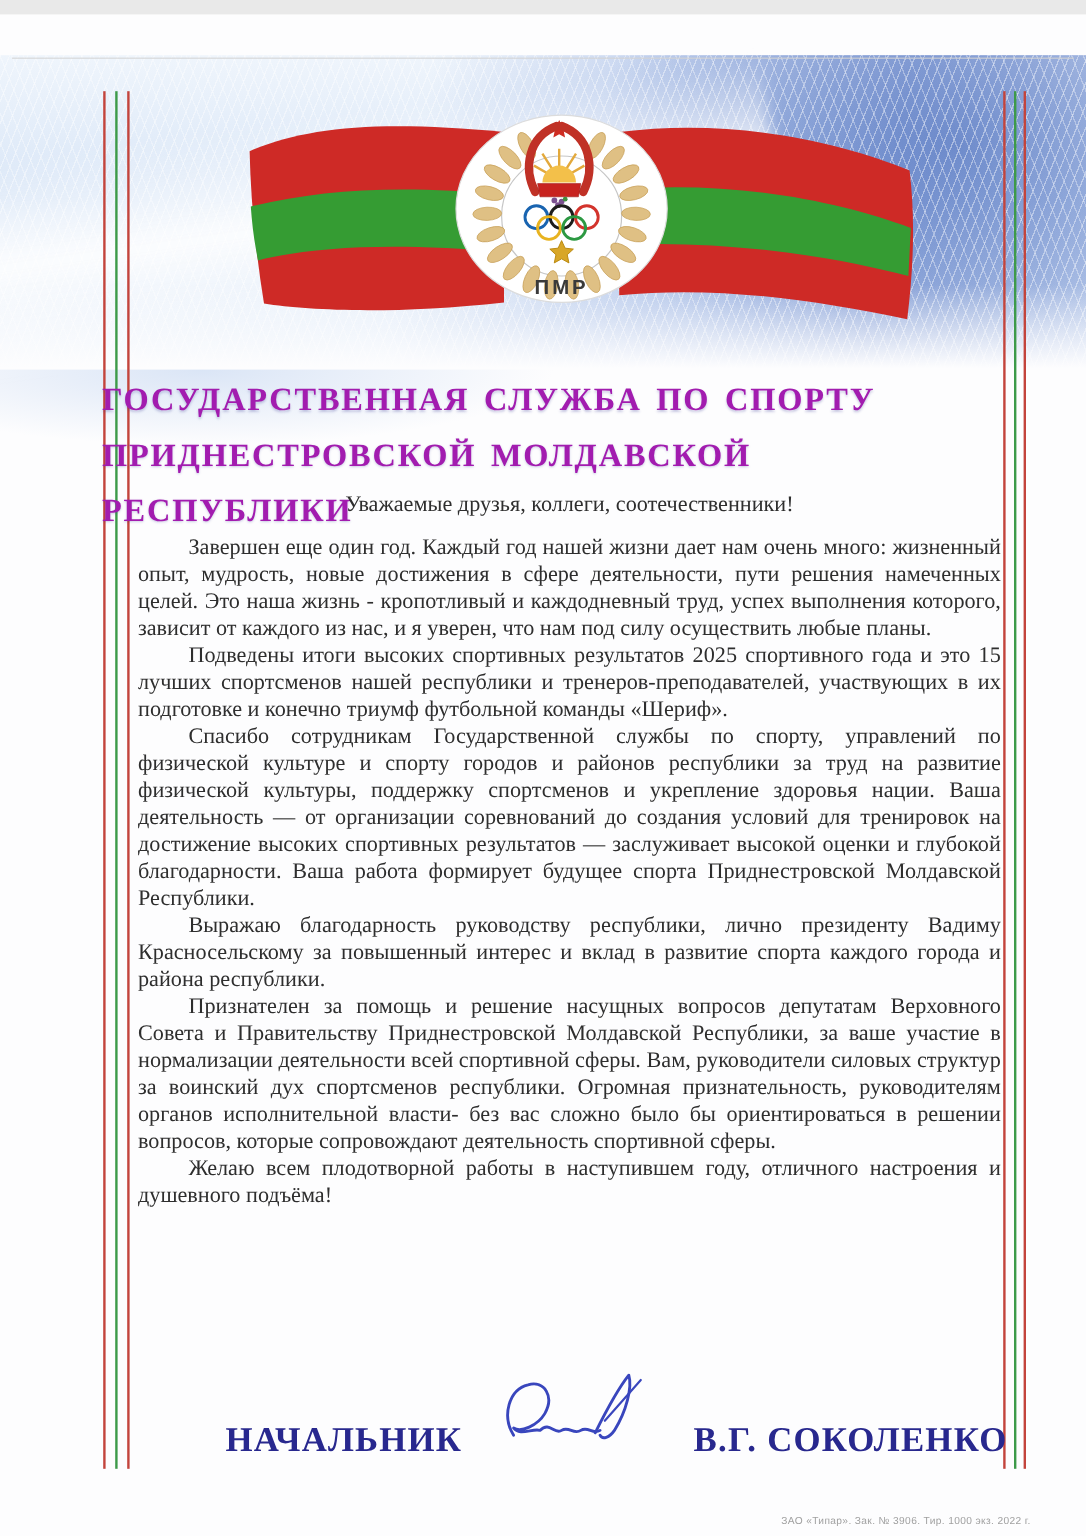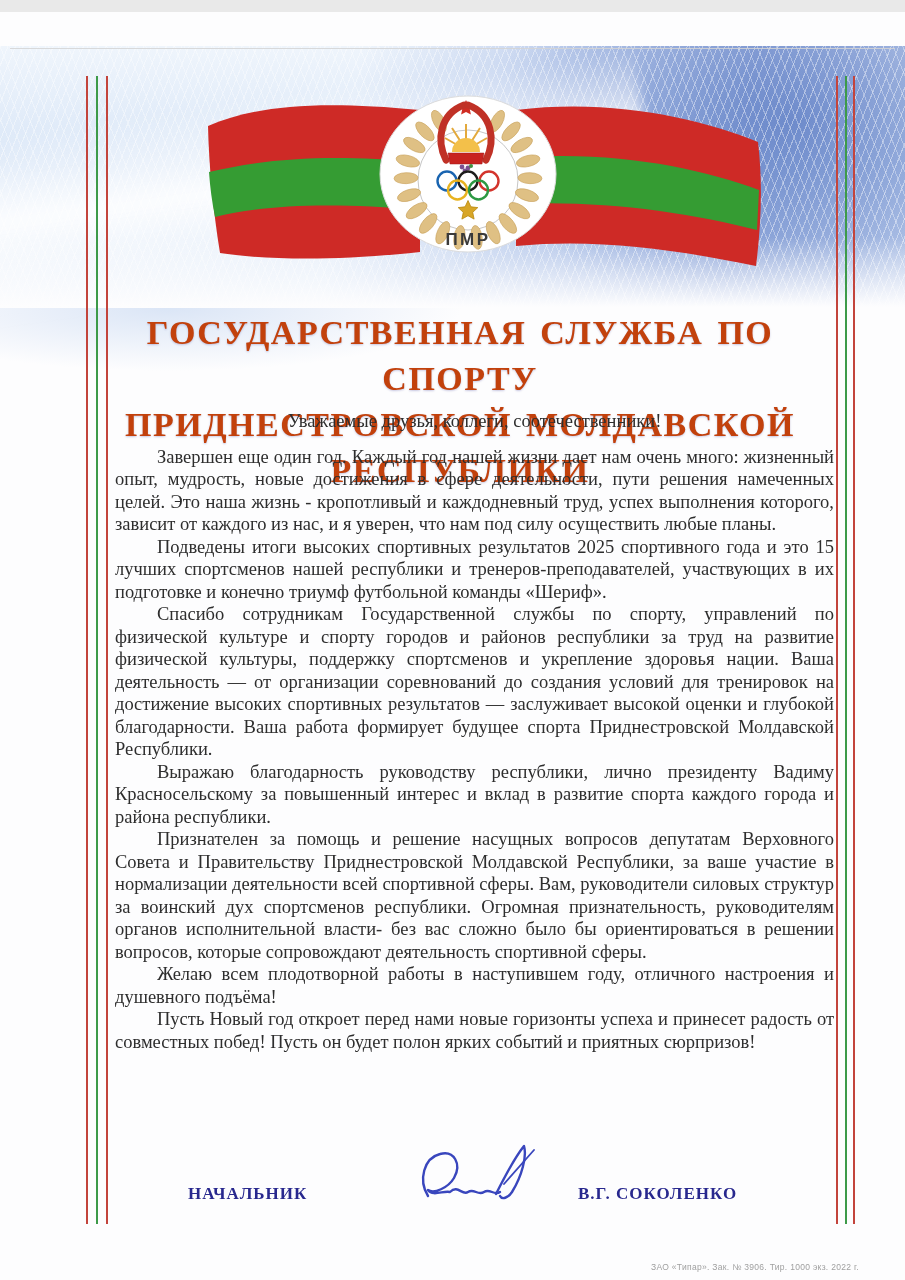--- a/index.html
+++ b/index.html
@@ -39,37 +39,37 @@
   
   .rule{position:absolute;top:64px;height:1148px;width:2.4px;}
   .rule.red{background:#c3443c;}
   .rule.green{background:#3d9a49;}
   .rl1{left:86px;} .rl2{left:96px;} .rl3{left:106px;}
   .rr1{left:836px;} .rr2{left:844.5px;} .rr3{left:852.5px;}
   
   .hdr-art{position:absolute;left:0;top:0;width:905px;height:300px;}
   
   .title-block{
-    position:absolute;left:85px;top:298px;width:750px;text-align:center;
-    color:#c2410c;font-weight:bold;font-size:34px;line-height:46px;
+    position:absolute;left:85px;top:298px;width:750px;
+    color:#a21caf;font-weight:bold;font-size:27px;line-height:46px;
     letter-spacing:1.5px;word-spacing:4px;
     text-shadow:0 1px 2px rgba(43,43,142,0.25);
   }
   
   .letter{
     position:absolute;left:115px;top:398px;width:719px;
     color:#2e2e2e;font-size:18.5px;line-height:22.5px;
   }
   .salutation{text-align:center;margin:0 0 13px 0;}
   .letter p.body-par{margin:0;text-align:justify;text-indent:42px;}
   .letter p.closing{margin:0;text-align:center;text-indent:0;}
   
   .sig-post,.sig-name{
     position:absolute;top:1172px;color:#28288e;font-weight:bold;
-    font-size:17px;letter-spacing:1px;
+    font-size:29px;letter-spacing:1px;
   }
   .sig-post{left:188px;}
   .sig-name{left:578px;}
   .autograph{position:absolute;left:400px;top:1122px;}
   
   .imprint{
     position:absolute;right:46px;top:1250px;
     font-family:"Liberation Sans", sans-serif;font-size:8.5px;
     color:#a0a0a0;letter-spacing:.3px;
   }
@@ -168,21 +168,20 @@
   </div>
 
   <div class="letter">
     <p class="salutation">Уважаемые друзья, коллеги, соотечественники!</p>
     <p class="body-par">Завершен еще один год. Каждый год нашей жизни дает нам очень много: жизненный опыт, мудрость, новые достижения в сфере деятельности, пути решения намеченных целей. Это наша жизнь - кропотливый и каждодневный труд, успех выполнения которого, зависит от каждого из нас, и я уверен, что нам под силу осуществить любые планы.</p>
     <p class="body-par">Подведены итоги высоких спортивных результатов 2025 спортивного года и это 15 лучших спортсменов нашей республики и тренеров-преподавателей, участвующих в их подготовке и конечно триумф футбольной команды «Шериф».</p>
     <p class="body-par">Спасибо сотрудникам Государственной службы по спорту, управлений по физической культуре и спорту городов и районов республики за труд на развитие физической культуры, поддержку спортсменов и укрепление здоровья нации. Ваша деятельность — от организации соревнований до создания условий для тренировок на достижение высоких спортивных результатов — заслуживает высокой оценки и глубокой благодарности. Ваша работа формирует будущее спорта Приднестровской Молдавской Республики.</p>
     <p class="body-par">Выражаю благодарность руководству республики, лично президенту Вадиму Красносельскому за повышенный интерес и вклад в развитие спорта каждого города и района республики.</p>
     <p class="body-par">Признателен за помощь и решение насущных вопросов депутатам Верховного Совета и Правительству Приднестровской Молдавской Республики, за ваше участие в нормализации деятельности всей спортивной сферы. Вам, руководители силовых структур за воинский дух спортсменов республики. Огромная признательность, руководителям органов исполнительной власти- без вас сложно было бы ориентироваться в решении вопросов, которые сопровождают деятельность спортивной сферы.</p>
     <p class="body-par">Желаю всем плодотворной работы в наступившем году, отличного настроения и душевного подъёма!</p>
-    <p class="body-par">Пусть Новый год откроет перед нами новые горизонты успеха и принесет радость от совместных побед! Пусть он будет полон ярких событий и приятных сюрпризов!</p>
   </div>
 
   <div class="sig-post">НАЧАЛЬНИК</div>
   <svg class="autograph" width="160" height="90" viewBox="0 0 160 90">
     <g fill="none" stroke="#3946bd" stroke-width="2.4" stroke-linecap="round" stroke-linejoin="round">
       <path d="M28,62 C18,46 24,24 40,20 C54,16 62,30 54,44 C48,54 34,60 28,56 C33,63 44,56 50,58 C58,50 62,62 68,58 C74,54 78,62 84,58 C90,54 94,62 100,58"></path>
       <path d="M96,60 C106,40 116,22 124,12 C127,22 122,42 112,58 C108,64 102,66 100,62"></path>
       <path d="M104,50 L134,16" stroke-width="1.8"></path>
     </g>
   </svg>

